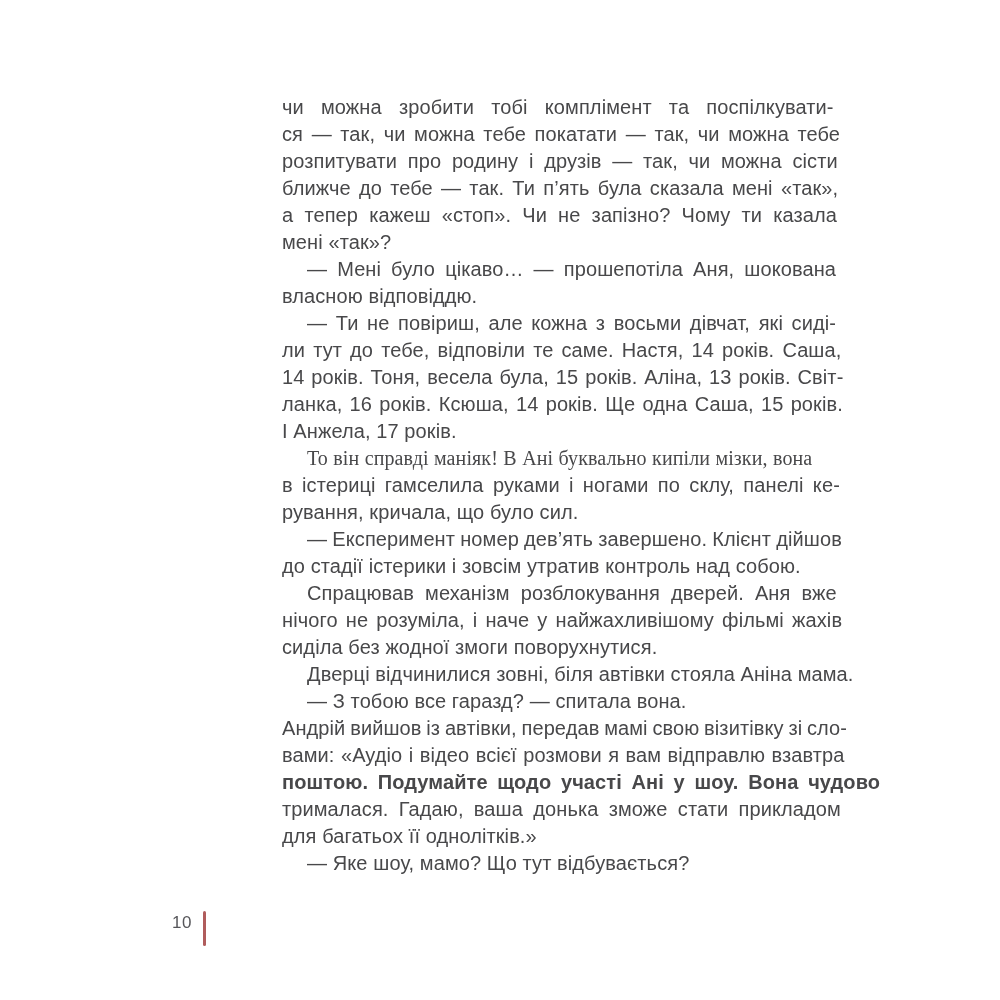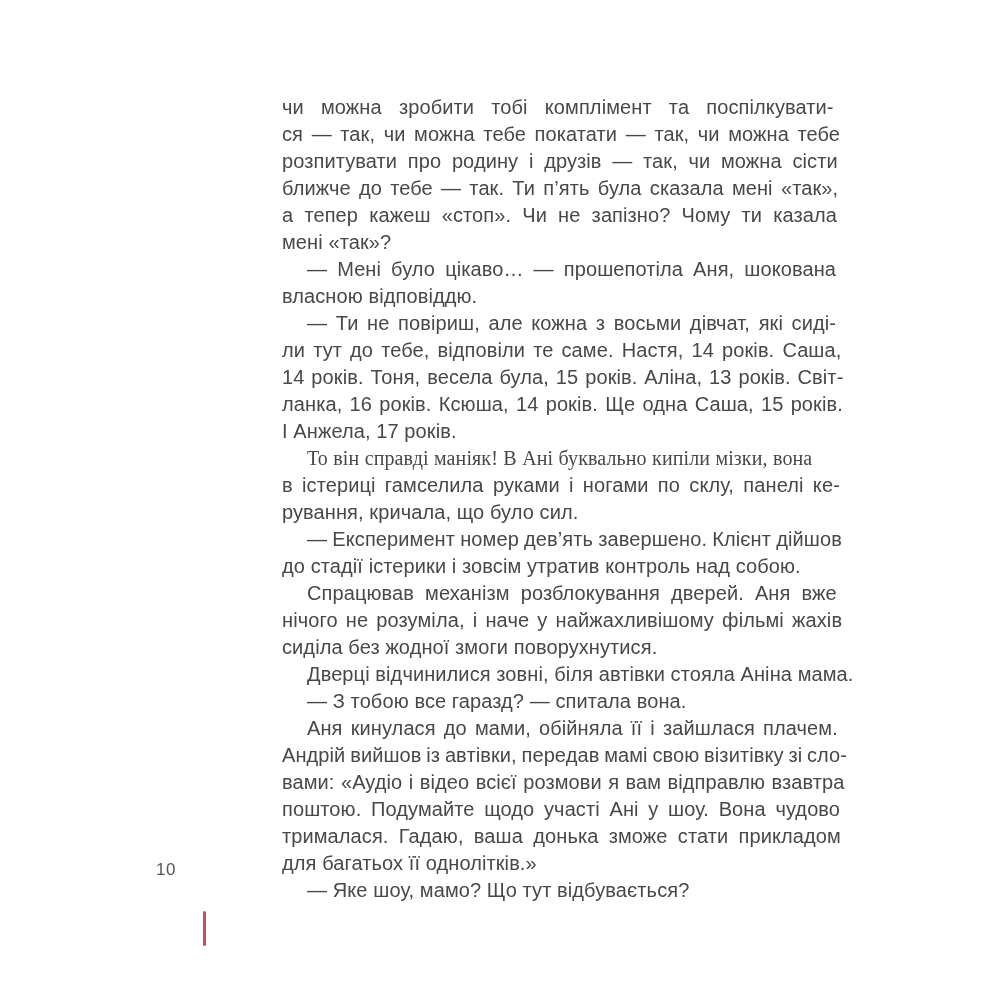--- a/index.html
+++ b/index.html
@@ -43,23 +43,23 @@
     position: absolute;
     left: 0;
     top: 0;
     width: 1000px;
     height: 1000px;
     pointer-events: none;
   }
   .page-number {
     position: absolute;
     left: 156px;
-    top: 860px;
+    top: 913px;
     width: 36px;
-    text-align: left;
+    text-align: right;
     font-size: 17px;
     line-height: 20px;
     color: var(--num, #56565a);
     letter-spacing: 0.5px;
   }
   .footer-rule {
     position: absolute;
     left: 203px;
     top: 911px;
     width: 3px;
@@ -90,24 +90,23 @@
       <div class="line indent" style="word-spacing: 0.31px;"><span style="white-space: nowrap; font-family: Liberation Serif, serif;">То він справді маніяк! В Ані буквально кипіли мізки, вона</span></div>
       <div class="line" style="word-spacing: 3.67px;"><span style="white-space: nowrap;">в істериці гамселила руками і ногами по склу, панелі ке-</span></div>
       <div class="line"><span style="white-space: nowrap;">рування, кричала, що було сил.</span></div>
       <div class="line indent" style="word-spacing: -0.47px;"><span style="white-space: nowrap;">— Експеримент номер дев’ять завершено. Клієнт дійшов</span></div>
       <div class="line"><span style="white-space: nowrap;">до стадії істерики і зовсім утратив контроль над собою.</span></div>
       <div class="line indent" style="word-spacing: 5.4px;"><span style="white-space: nowrap;">Спрацював механізм розблокування дверей. Аня вже</span></div>
       <div class="line" style="word-spacing: 2.53px;"><span style="white-space: nowrap;">нічого не розуміла, і наче у найжахливішому фільмі жахів</span></div>
       <div class="line"><span style="white-space: nowrap;">сиділа без жодної змоги поворухнутися.</span></div>
       <div class="line indent"><span style="white-space: nowrap;">Дверці відчинилися зовні, біля автівки стояла Аніна мама.</span></div>
       <div class="line indent"><span style="white-space: nowrap; text-align: center;">— З тобою все гаразд? — спитала вона.</span></div>
-      <div class="line indent" style="word-spacing: 2.51px;"><span style="white-space: nowrap;">Аня кинулася до мами, обійняла її і зайшлася плачем.</span></div>
       <div class="line" style="word-spacing: -0.88px;"><span style="white-space: nowrap;">Андрій вийшов із автівки, передав мамі свою візитівку зі сло-</span></div>
       <div class="line" style="word-spacing: 0.77px;"><span style="white-space: nowrap;">вами: «Аудіо і відео всієї розмови я вам відправлю взавтра</span></div>
-      <div class="line" style="word-spacing: 4.04px;"><span style="white-space: nowrap;">поштою. Подумайте щодо участі Ані у шоу. Вона чудово</span></div>
+      <div class="line" style="word-spacing: 4.04px; font-weight: bold;"><span style="white-space: nowrap;">поштою. Подумайте щодо участі Ані у шоу. Вона чудово</span></div>
       <div class="line" style="word-spacing: 4.63px;"><span style="white-space: nowrap;">трималася. Гадаю, ваша донька зможе стати прикладом</span></div>
       <div class="line"><span style="white-space: nowrap;">для багатьох її однолітків.»</span></div>
       <div class="line indent"><span style="white-space: nowrap; text-align: center;">— Яке шоу, мамо? Що тут відбувається?</span></div>
     </div>
 
   <div class="page-footer">
     <span class="page-number">10</span>
     <span class="footer-rule"></span>
   </div>
 

